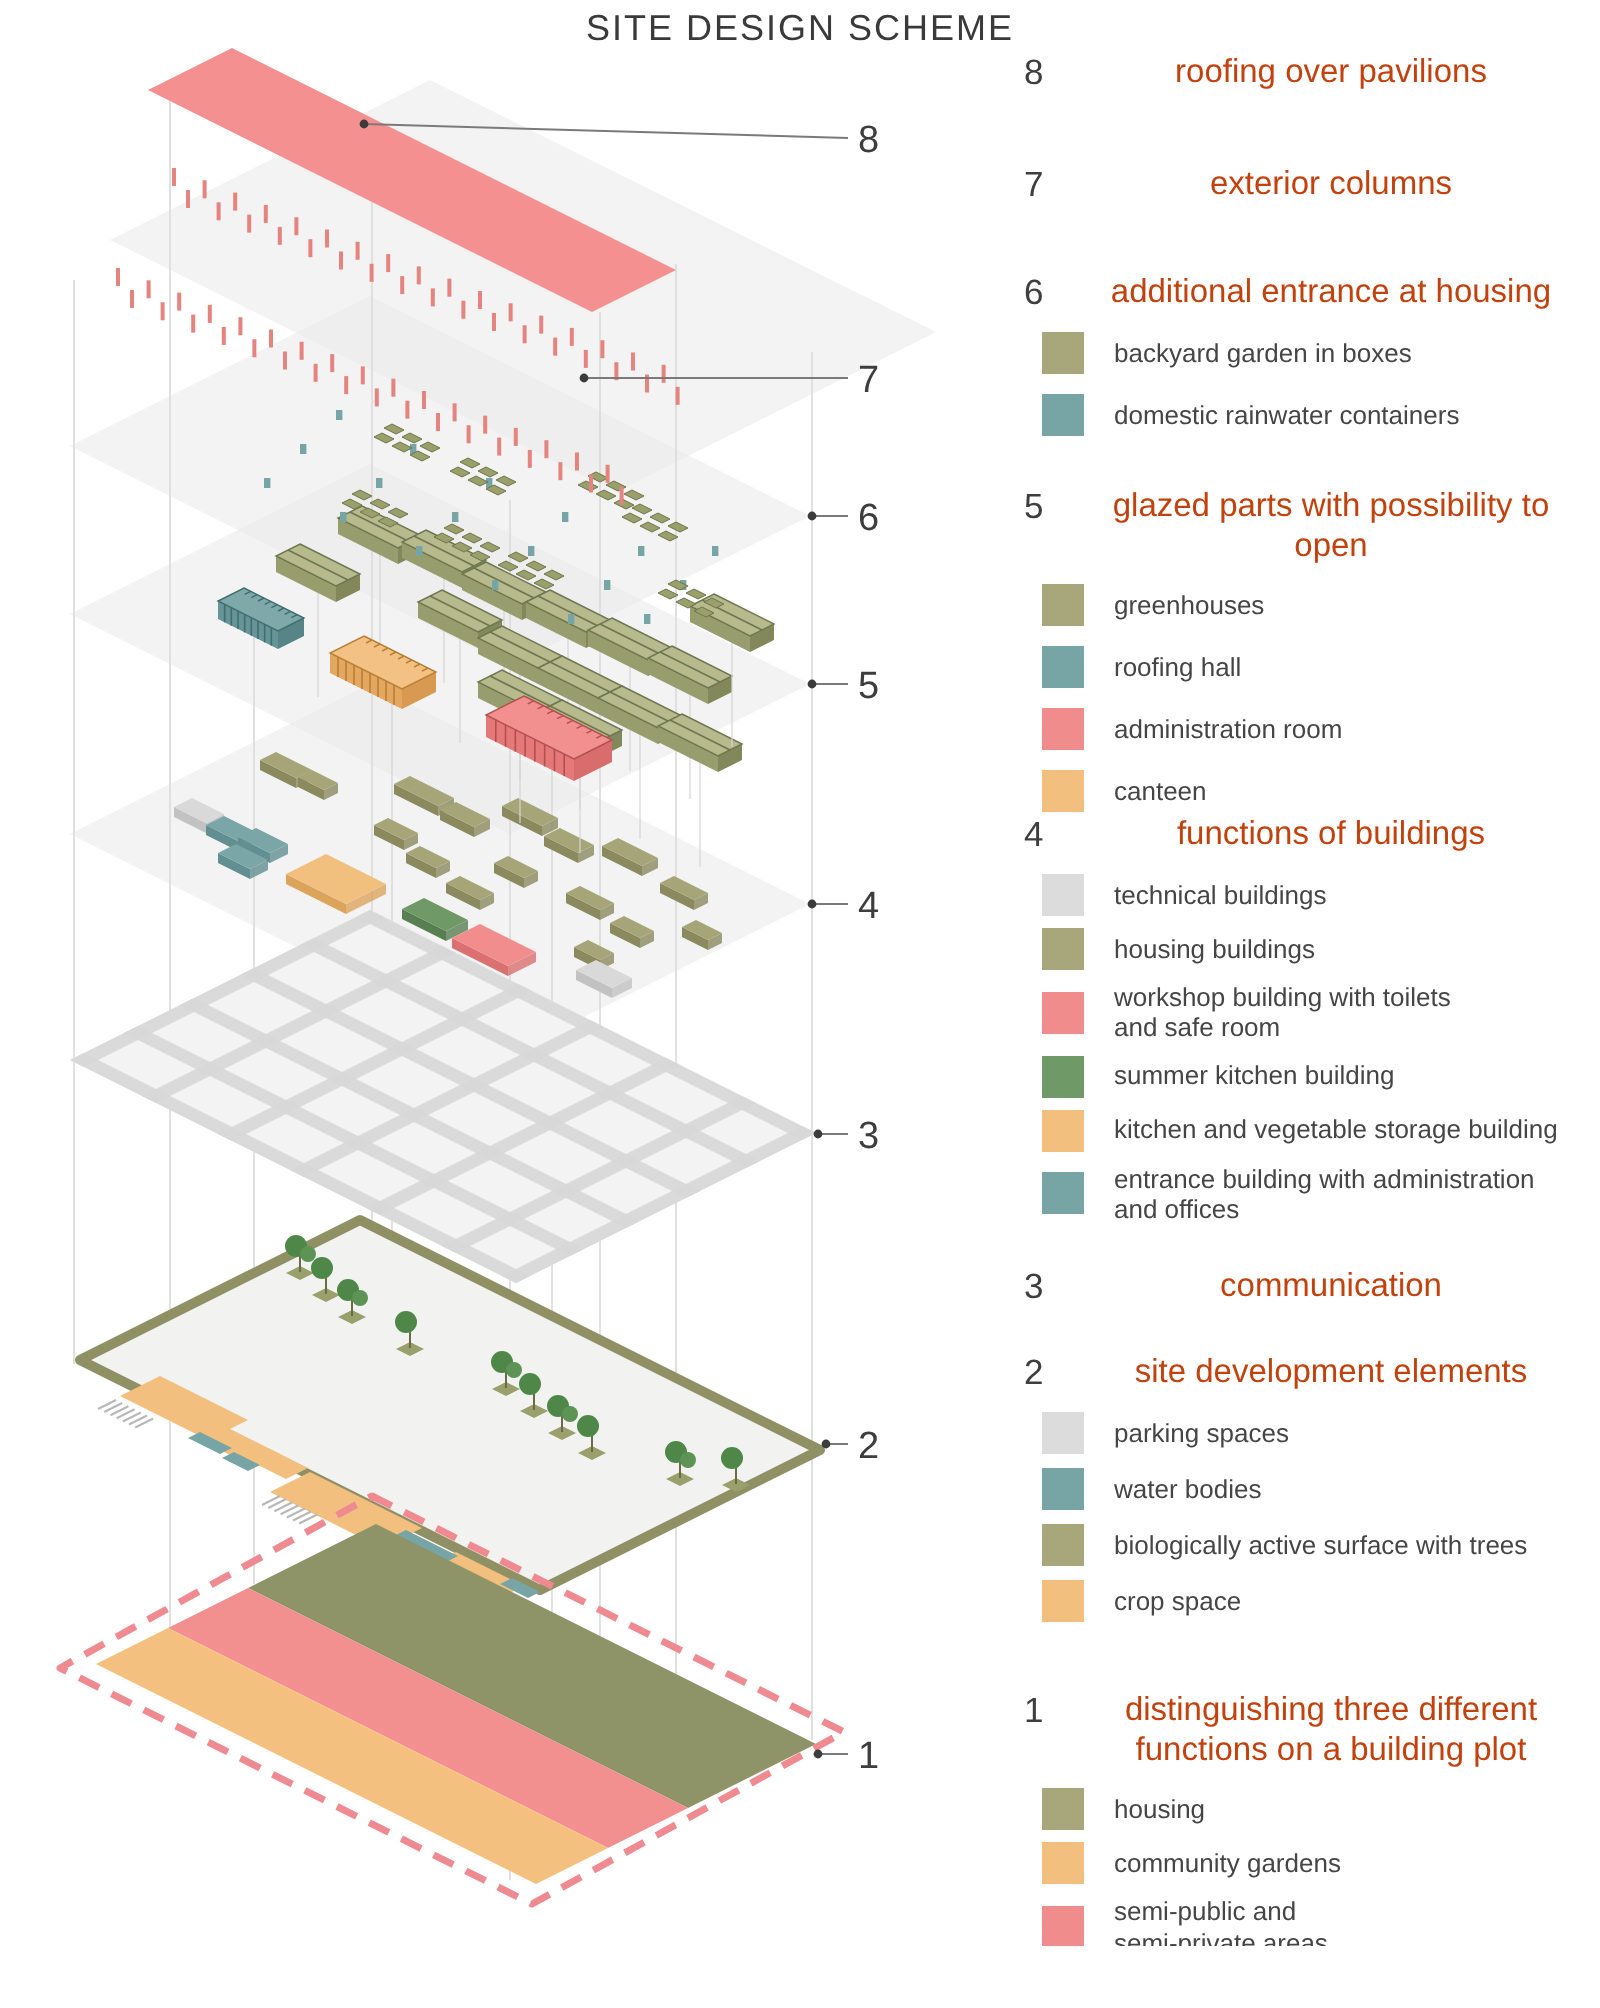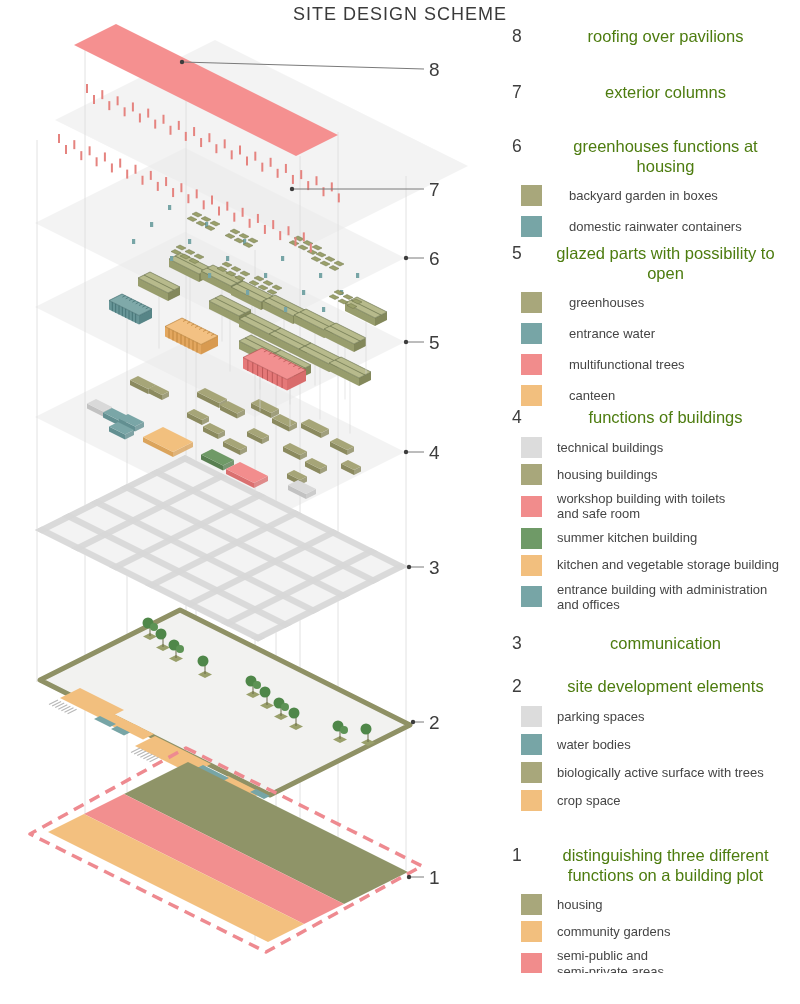--- a/index.html
+++ b/index.html
@@ -5,25 +5,25 @@
   html,body{margin:0;padding:0;background:#fff;}
   .canvas{position:relative;width:800px;height:973px;background:#ffffff;overflow:hidden;
           font-family:"Liberation Sans",sans-serif;color:#3d3d3d;}
   .page-title{position:absolute;top:4px;left:0;width:800px;text-align:center;
               font-size:18px;letter-spacing:1px;color:#3a3a3a;font-weight:400;}
   #diagram-svg{position:absolute;left:0;top:0;}
   .legend{position:absolute;left:497px;top:0;width:298px;height:1004px;}
   .legend-section{position:absolute;left:0;right:0;}
   .sec-head{display:flex;align-items:flex-start;}
   .sec-num{width:36px;padding-left:15px;font-size:17.5px;color:#3e3e3e;flex:0 0 auto;}
-  .sec-title{flex:1;text-align:center;font-size:16.5px;color:#4d7c0f;
+  .sec-title{flex:1;text-align:center;font-size:16.5px;color:#c2410c;
              padding-right:12px;white-space:pre-line;line-height:1.22;}
   .legend-items{margin-top:9px;}
   .legend-item{display:flex;align-items:center;margin:0 0 7px 24px;}
-  .sec-5 .legend-item,.sec-6 .legend-item{margin-bottom:10px;gap:12px;}
+  .sec-5 .legend-item,.sec-6 .legend-item{margin-bottom:10px;}
   .sec-4 .legend-item,.sec-1 .legend-item{margin-bottom:6px;}
   .swatch{width:21px;height:21px;flex:0 0 auto;}
   .item-label{margin-left:15px;font-size:13px;color:#454545;line-height:1.18;white-space:pre-line;}
 </style>
 </head>
 <body>
 
 <div class="canvas">
   <div class="page-title">SITE DESIGN SCHEME</div>
 
@@ -523,21 +523,21 @@
       </div>
       <div class="legend-section sec-7" style="top: 82px;">
         <div class="sec-head">
           <span class="sec-num">7</span>
           <span class="sec-title">exterior columns</span>
         </div>
       </div>
       <div class="legend-section sec-6" style="top: 136px;">
         <div class="sec-head">
           <span class="sec-num">6</span>
-          <span class="sec-title">greenhouses functions at housing</span>
+          <span class="sec-title">additional entrance at housing</span>
         </div>
         <div class="legend-items">
           <div class="legend-item">
             <div class="swatch" style="background: rgb(168, 167, 123);"></div>
             <span class="item-label">backyard garden in boxes</span>
           </div>
           <div class="legend-item">
             <div class="swatch" style="background: rgb(119, 165, 166);"></div>
             <span class="item-label">domestic rainwater containers</span>
           </div>
@@ -548,25 +548,25 @@
           <span class="sec-num">5</span>
           <span class="sec-title">glazed parts with possibility to open</span>
         </div>
         <div class="legend-items">
           <div class="legend-item">
             <div class="swatch" style="background: rgb(168, 167, 123);"></div>
             <span class="item-label">greenhouses</span>
           </div>
           <div class="legend-item">
             <div class="swatch" style="background: rgb(119, 165, 166);"></div>
-            <span class="item-label">entrance water</span>
+            <span class="item-label">roofing hall</span>
           </div>
           <div class="legend-item">
             <div class="swatch" style="background: rgb(241, 140, 140);"></div>
-            <span class="item-label">multifunctional trees</span>
+            <span class="item-label">administration room</span>
           </div>
           <div class="legend-item">
             <div class="swatch" style="background: rgb(242, 191, 126);"></div>
             <span class="item-label">canteen</span>
           </div>
         </div>
       </div>
       <div class="legend-section sec-4" style="top: 407px;">
         <div class="sec-head">
           <span class="sec-num">4</span>

